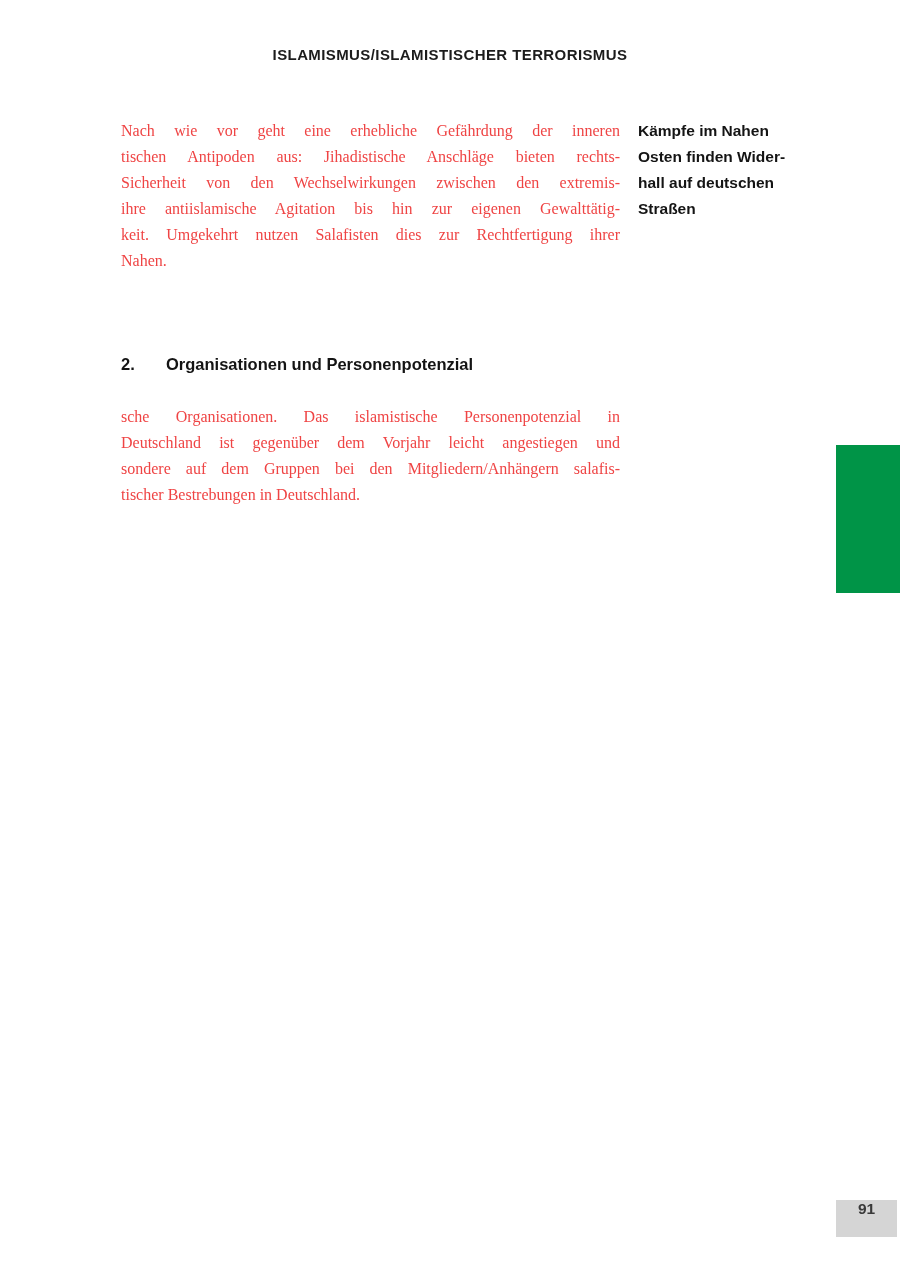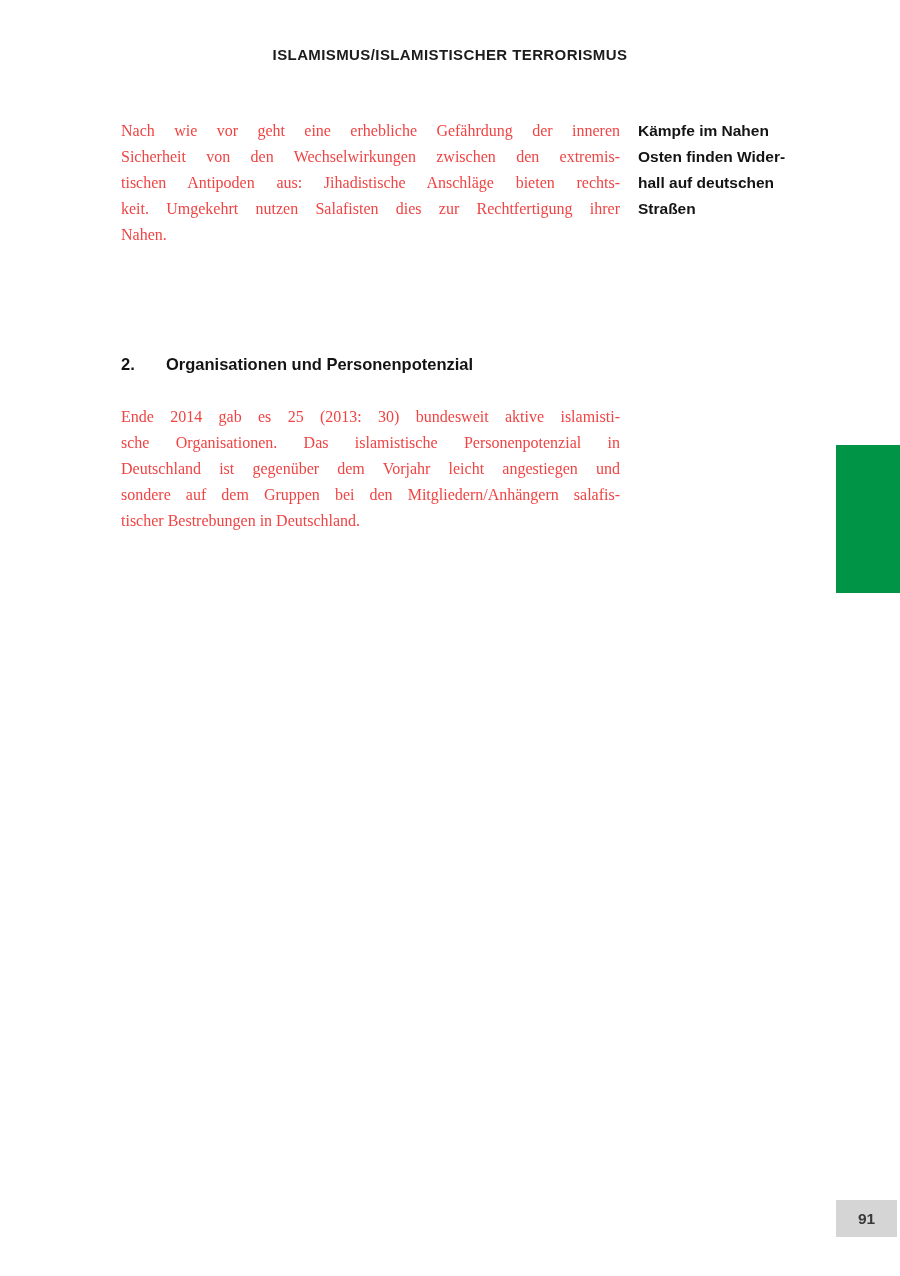--- a/index.html
+++ b/index.html
@@ -89,57 +89,56 @@
     background:var(--accent-green,#009447);
   }
   .page-number-box{
     position:absolute;
     left:836px;
     top:1200px;
     width:61px;
     height:37px;
     background:var(--page-number-bg,#d5d5d5);
     display:flex;
-    align-items:center;
     justify-content:center;
     font-family:"Liberation Sans", sans-serif;
     font-weight:700;
     font-size:15.5px;
     color:#3a3a3a;
   }
 </style>
 </head>
 <body>
 
 <div class="page">
 
   <div class="running-header">ISLAMISMUS/ISLAMISTISCHER TERRORISMUS</div>
 
   <div class="body-col para para-1" style="position:absolute;">
     <span class="jline">Nach wie vor geht eine erhebliche Gefährdung der inneren</span>
+    <span class="jline">tischen Antipoden aus: Jihadistische Anschläge bieten rechts-</span>
     <span class="jline">Sicherheit von den Wechselwirkungen zwischen den extremis-</span>
-    <span class="jline">tischen Antipoden aus: Jihadistische Anschläge bieten rechts-</span>
+    <span class="jline">ihre antiislamische Agitation bis hin zur eigenen Gewalttätig-</span>
     <span class="jline">keit. Umgekehrt nutzen Salafisten dies zur Rechtfertigung ihrer</span>
     <span class="jline jline-last">Nahen.</span>
   </div>
 
   <div class="margin-note">
     <span class="mline">Kämpfe im Nahen</span>
     <span class="mline">Osten finden Wider-</span>
     <span class="mline">hall auf deutschen</span>
     <span class="mline">Straßen</span>
   </div>
 
   <div class="section-heading">
     <span class="num">2.</span>
     <span class="title">Organisationen und Personenpotenzial</span>
   </div>
 
   <div class="body-col para para-2" style="position:absolute;">
-    <span class="jline">Ende 2014 gab es 25 (2013: 30) bundesweit aktive islamisti-</span>
     <span class="jline">sche Organisationen. Das islamistische Personenpotenzial in</span>
     <span class="jline">Deutschland ist gegenüber dem Vorjahr leicht angestiegen und</span>
     <span class="jline">sondere auf dem Gruppen bei den Mitgliedern/Anhängern salafis-</span>
     <span class="jline jline-last">tischer Bestrebungen in Deutschland.</span>
   </div>
 
   <div class="accent-bar"></div>
 
   <div class="page-number-box">
     <span>91</span>

